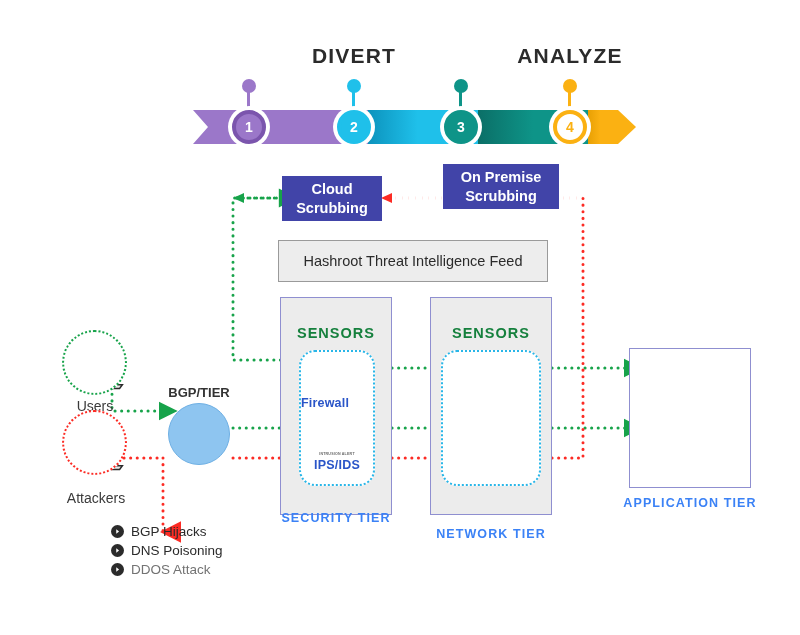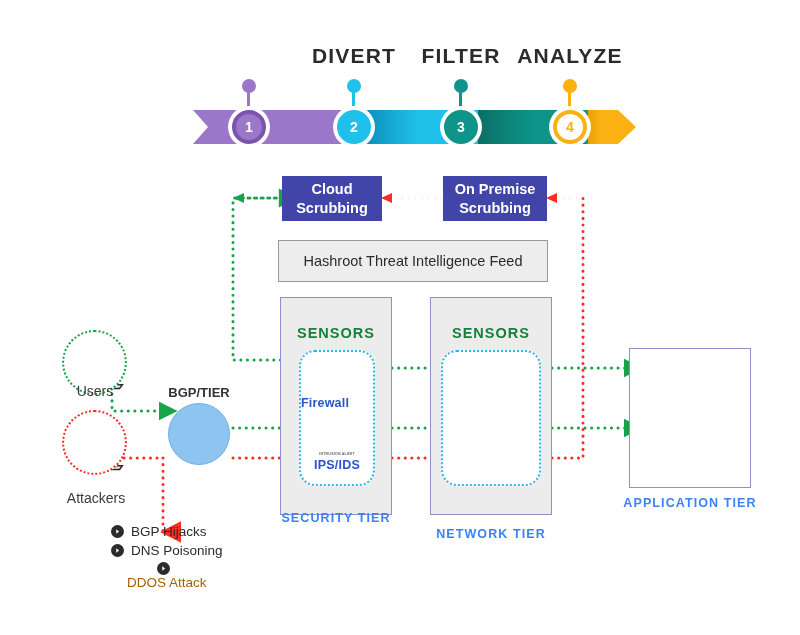--- a/index.html
+++ b/index.html
@@ -52,21 +52,21 @@
 
   .router-node{position:absolute;border-radius:50%;background:#8ec5f0;
                border:1px solid #6fb0e4;}
   .router-label{position:absolute;font-size:13px;font-weight:700;color:#333;text-align:center;}
 
   
   .threat-list{position:absolute;}
   .threat-item{display:flex;align-items:center;margin-bottom:4px;font-size:13.5px;color:#2b2b2b;}
   .threat-item .bullet{width:13px;height:13px;border-radius:50%;background:#2b2b2b;
         margin-right:7px;flex:none;display:flex;align-items:center;justify-content:center;}
-  .threat-item.danger{color:#a16207;flex-direction:column;}
+  .threat-item.danger{color:#737373;}
 </style>
 </head>
 <body>
 
 <div id="stage">
 
   <svg id="svg-layer" viewBox="0 0 800 635">
     <defs>
       <linearGradient id="gradP" x1="0" x2="1" y1="0" y2="0">
         <stop offset="0" stop-color="#9b77c9"></stop>
@@ -291,21 +291,20 @@
     </g>
     <g transform="translate(632,390)">
       <path d="M31,0 L62,10 q0,36 -31,53 Q0,46 0,10 Z" fill="#c4212c"></path>
       <path d="M31,6 L56,14 q0,30 -25,44 Q6,44 6,14 Z" fill="#ffffff"></path>
       <path d="M31,10 L52,17 q0,27 -21,39 Q10,44 10,17 Z" fill="#c4212c"></path>
     </g>
 
   </svg>
 
   <div class="step-label" style="left:284px;top:44px;">DIVERT</div>
-  <div class="step-label" style="left:391px;top:44px;">FILTER</div>
   <div class="step-label" style="left:500px;top:44px;">ANALYZE</div>
 
   <div class="step-dot" style="left:242px;top:79px;background:#9b77c9;"></div>
   <div class="step-stem" style="left:247px;top:86px;height:22px;background:#9b77c9;"></div>
   <div class="step-dot" style="left:347px;top:79px;background:#1fc0ea;"></div>
   <div class="step-stem" style="left:352px;top:86px;height:22px;background:#1fc0ea;"></div>
   <div class="step-dot" style="left:454px;top:79px;background:#0e9488;"></div>
   <div class="step-stem" style="left:459px;top:86px;height:22px;background:#0e9488;"></div>
   <div class="step-dot" style="left:563px;top:79px;background:#fbb112;"></div>
   <div class="step-stem" style="left:568px;top:86px;height:22px;background:#fbb112;"></div>
@@ -326,21 +325,21 @@
     <div class="step-ring" style="left:4px;top:4px;width:34px;height:34px;border:4px solid #fbb112;"></div>
     <div class="inner" style="background:#ffffff;color:#fbb112;">4</div>
   </div>
 
   <div class="scrub-box" style="left:282px;top:176px;width:100px;height:45px;">
     <div>
       <div>Cloud</div>
       <div>Scrubbing</div>
     </div>
   </div>
-  <div class="scrub-box" style="left:443px;top:176px;width:104px;height:45px;">
+  <div class="scrub-box" style="left:443px;top:164px;width:116px;height:45px;">
     <div>
       <div>On Premise</div>
       <div>Scrubbing</div>
     </div>
   </div>
 
   <div class="feed-box" style="left:278px;top:240px;width:268px;height:40px;">
     <span>Hashroot Threat Intelligence Feed</span>
   </div>
 
@@ -354,21 +353,21 @@
 
   <div class="tier-panel" style="left:430px;top:297px;width:122px;height:218px;"></div>
   <div class="tier-title" style="left:430px;top:325px;width:122px;">SENSORS</div>
   <div class="sensor-card" style="left:441px;top:350px;width:100px;height:136px;"></div>
   <div class="tier-caption" style="left:431px;top:527px;width:120px;">NETWORK TIER</div>
 
   <div class="app-box" style="left:629px;top:348px;width:122px;height:140px;"></div>
   <div class="tier-caption" style="left:620px;top:496px;width:140px;">APPLICATION TIER</div>
 
   <div class="node-circle" style="left:62px;top:330px;width:65px;height:65px;border:2.5px dotted #17a34a;"></div>
-  <div class="node-label" style="left:55px;top:383px;width:80px;text-align:center;">Users</div>
+  <div class="node-label" style="left:55px;top:398px;width:80px;text-align:center;">Users</div>
 
   <div class="node-circle" style="left:62px;top:410px;width:65px;height:65px;border:2.5px dotted #fc2b24;"></div>
   <div class="node-label" style="left:50px;top:490px;width:92px;">Attackers</div>
 
   <div class="router-node" style="left:168px;top:403px;width:60px;height:60px;"></div>
   <div class="router-label" style="left:158px;top:385px;width:82px;">BGP/TIER</div>
 
   <div class="threat-list" style="left:111px;top:524px;">
     <div class="threat-item">
       <span class="bullet">

